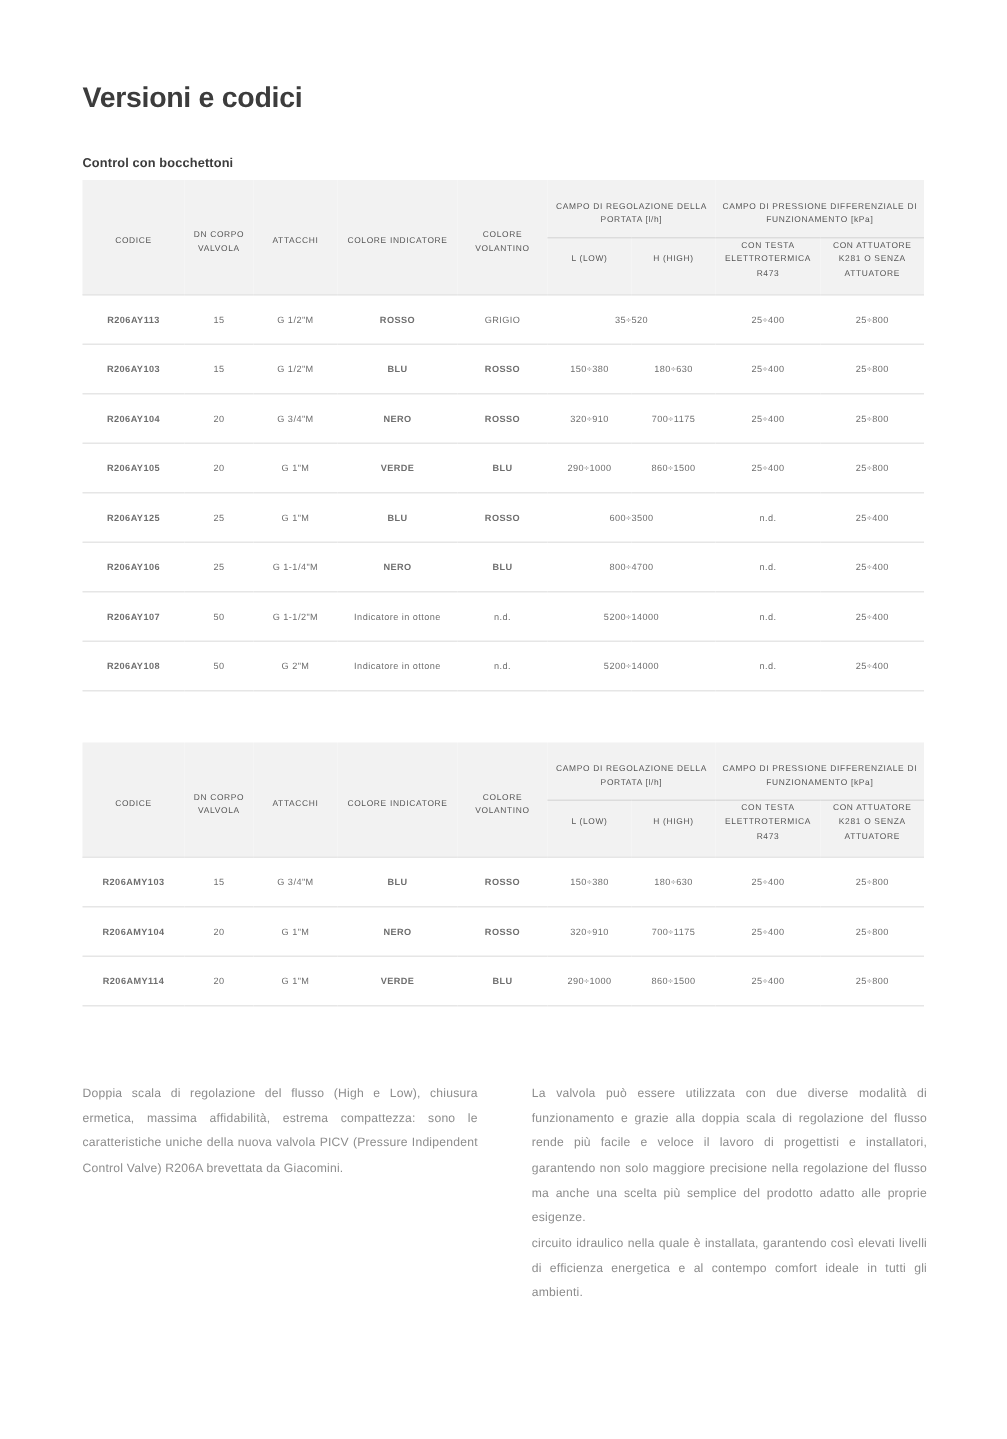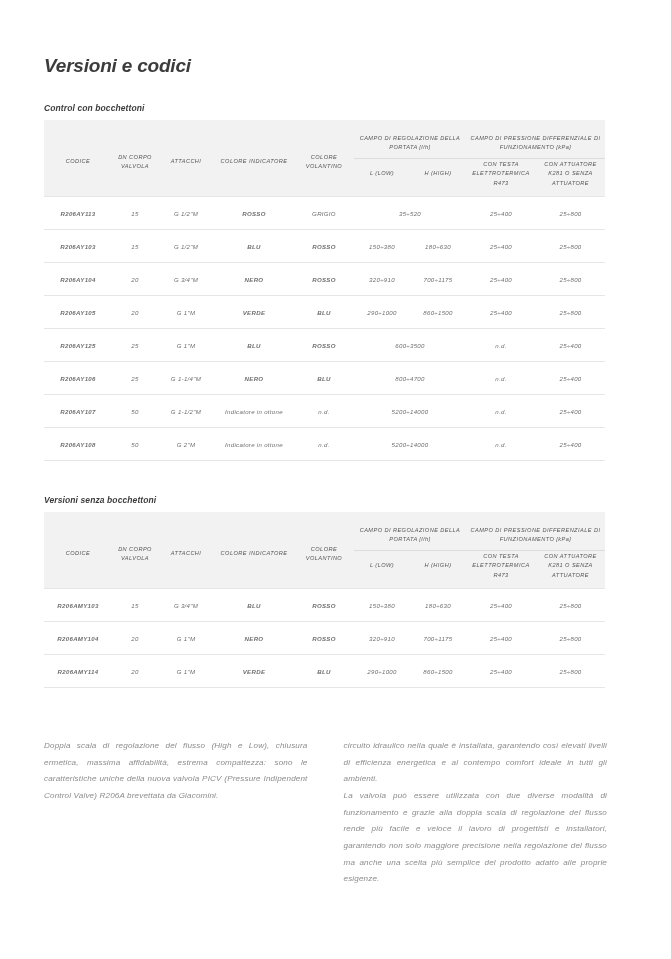--- a/index.html
+++ b/index.html
@@ -9,24 +9,23 @@
   }
   body {
     width: 671px;
     height: 959px;
     font-family: "Liberation Sans", sans-serif;
     color: #4a4a4a;
     position: relative;
     overflow: hidden;
   }
   .page {
-    padding: 55px 55px 0 44px;
+    padding: 55px 55px 0 55px;
     box-sizing: border-box;
     width: 671px;
-    font-style: italic;
   }
   h1.page-title {
     font-size: 19px;
     font-weight: bold;
     color: #3c3c3c;
     margin: 0 0 26px 0;
     letter-spacing: -0.2px;
   }
   .table-caption {
     font-size: 8.5px;
@@ -227,21 +226,20 @@
             <td class="c-plain">n.d.</td>
             <td colspan="2">5200÷14000</td>
             <td>n.d.</td>
             <td>25÷400</td>
           </tr>
         </tbody>
     </table>
   </div>
 
   <div class="table-block">
-    <div class="table-caption">Versioni senza bocchettoni</div>
     <table class="spec">
       <colgroup>
         <col style="width:68px">
           <col style="width:46px">
           <col style="width:56px">
         <col style="width:80px">
           <col style="width:60px">
         <col style="width:56px">
           <col style="width:56px">
         <col style="width:70px">
@@ -300,18 +298,18 @@
           </tr>
         </tbody>
     </table>
   </div>
 
   <div class="body-text">
     <div class="body-col">
         <p>Doppia scala di regolazione del flusso (High e Low), chiusura ermetica, massima affidabilità, estrema compattezza: sono le caratteristiche uniche della nuova valvola PICV (Pressure Indipendent Control Valve) R206A brevettata da Giacomini.</p>
       </div>
     <div class="body-col">
+        <p>La valvola può essere utilizzata con due diverse modalità di funzionamento e grazie alla doppia scala di regolazione del flusso rende più facile e veloce il lavoro di progettisti e installatori, garantendo non solo maggiore precisione nella regolazione del flusso ma anche una scelta più semplice del prodotto adatto alle proprie esigenze.</p>
         <p>circuito idraulico nella quale è installata, garantendo così elevati livelli di efficienza energetica e al contempo comfort ideale in tutti gli ambienti.</p>
-        <p>La valvola può essere utilizzata con due diverse modalità di funzionamento e grazie alla doppia scala di regolazione del flusso rende più facile e veloce il lavoro di progettisti e installatori, garantendo non solo maggiore precisione nella regolazione del flusso ma anche una scelta più semplice del prodotto adatto alle proprie esigenze.</p>
       </div>
   </div>
 
 </div>
 
 </body></html>

